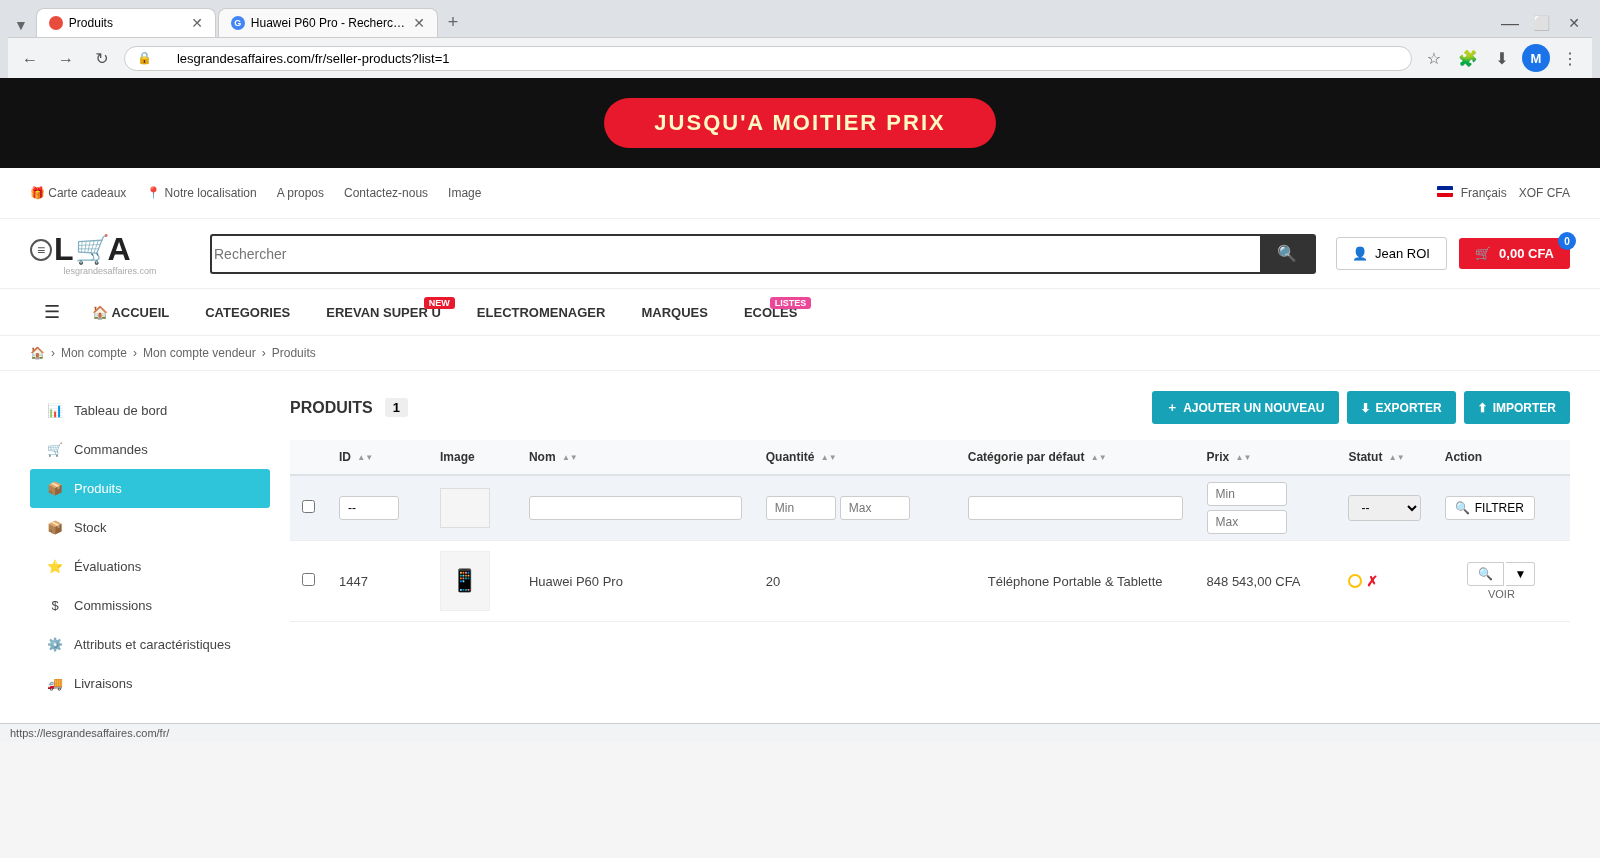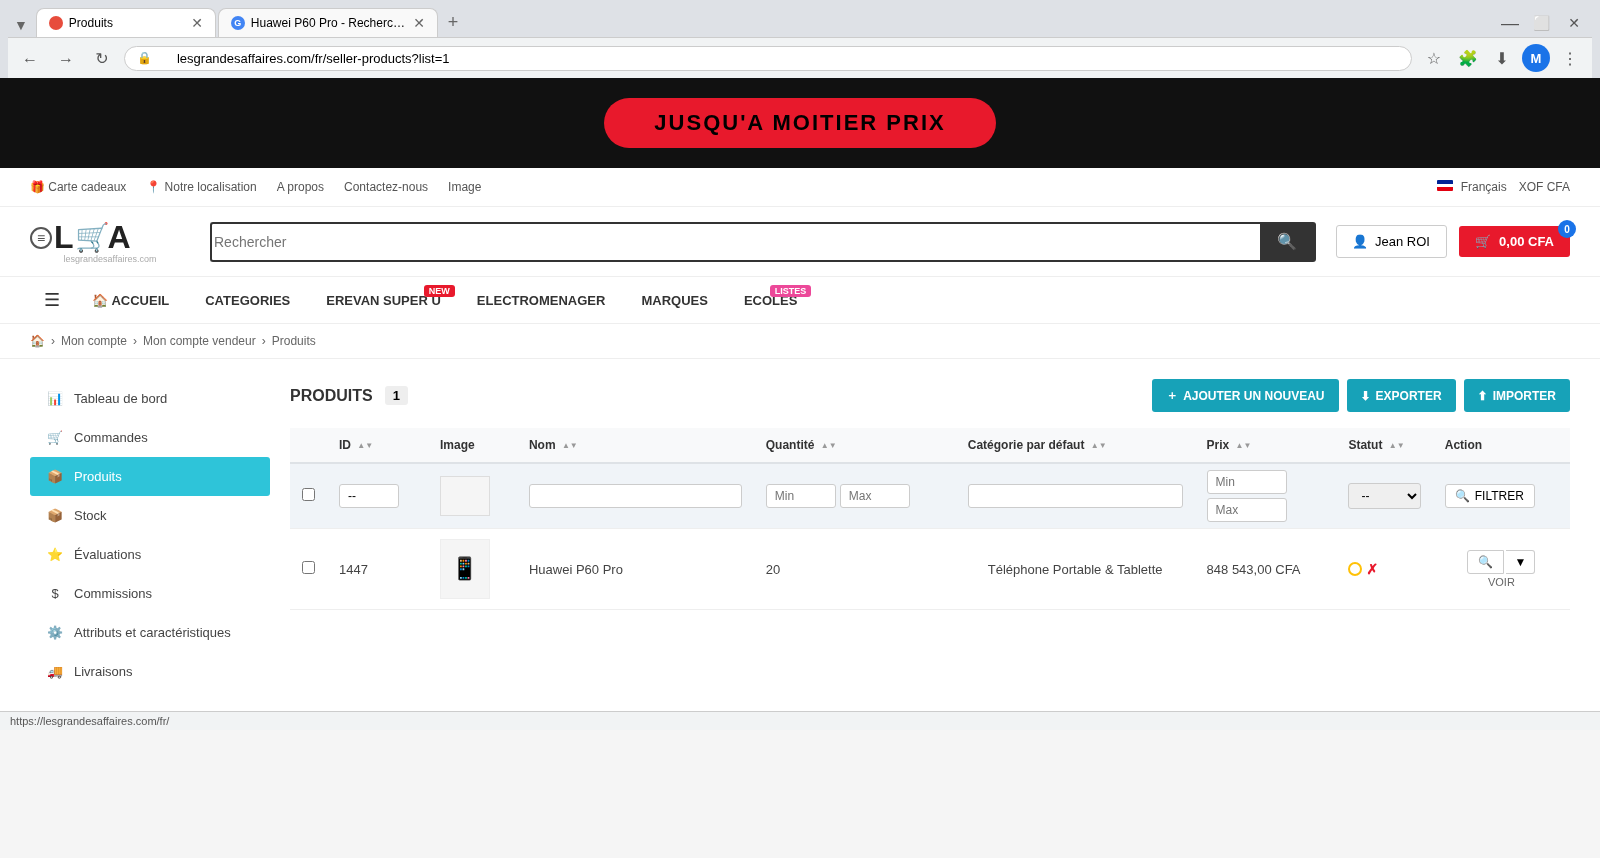--- a/index.html
+++ b/index.html
@@ -22,24 +22,24 @@
     .toolbar-icons { display: flex; gap: 6px; align-items: center; }
     .toolbar-icon-btn { background: none; border: none; cursor: pointer; color: #555; font-size: 16px; width: 28px; height: 28px; display: flex; align-items: center; justify-content: center; border-radius: 50%; }
     .user-avatar { width: 28px; height: 28px; border-radius: 50%; background: #1a73e8; color: white; display: flex; align-items: center; justify-content: center; font-size: 13px; font-weight: bold; cursor: pointer; }
 
     
     .page { background: #fff; }
 
     
     .banner { background: #111; text-align: center; padding: 20px; }
     .banner-pill { background: #e8192c; border-radius: 30px; padding: 12px 50px; display: inline-block; }
-    .banner-pill span { color: #000000; font-size: 22px; font-weight: 900; letter-spacing: 2px; }
-
-    
-    .top-bar { background: #fff; border-bottom: 1px solid #eee; padding: 12px 30px; display: flex; align-items: center; justify-content: space-between; font-size: 12px; color: #555; }
+    .banner-pill span { color: #fef9c3; font-size: 22px; font-weight: 900; letter-spacing: 2px; }
+
+    
+    .top-bar { background: #fff; border-bottom: 1px solid #eee; padding: 18px 30px; display: flex; align-items: center; justify-content: space-between; font-size: 12px; color: #555; }
     .top-bar-left { display: flex; gap: 20px; align-items: center; }
     .top-bar-right { display: flex; gap: 12px; align-items: center; }
     .top-bar a { color: #555; text-decoration: none; }
     .flag { width: 16px; height: 11px; display: inline-block; background: linear-gradient(to bottom, #002395 33%, #fff 33%, #fff 66%, #e1000f 66%); margin-right: 4px; border-radius: 1px; }
 
     
     .header { background: #fff; padding: 12px 30px; display: flex; align-items: center; gap: 20px; border-bottom: 1px solid #eee; }
     .logo { width: 160px; }
     .search-bar { flex: 1; display: flex; }
     .search-input { flex: 1; border: 2px solid #333; border-right: none; padding: 10px 2px; font-size: 14px; outline: none; border-radius: 3px 0 0 3px; }

